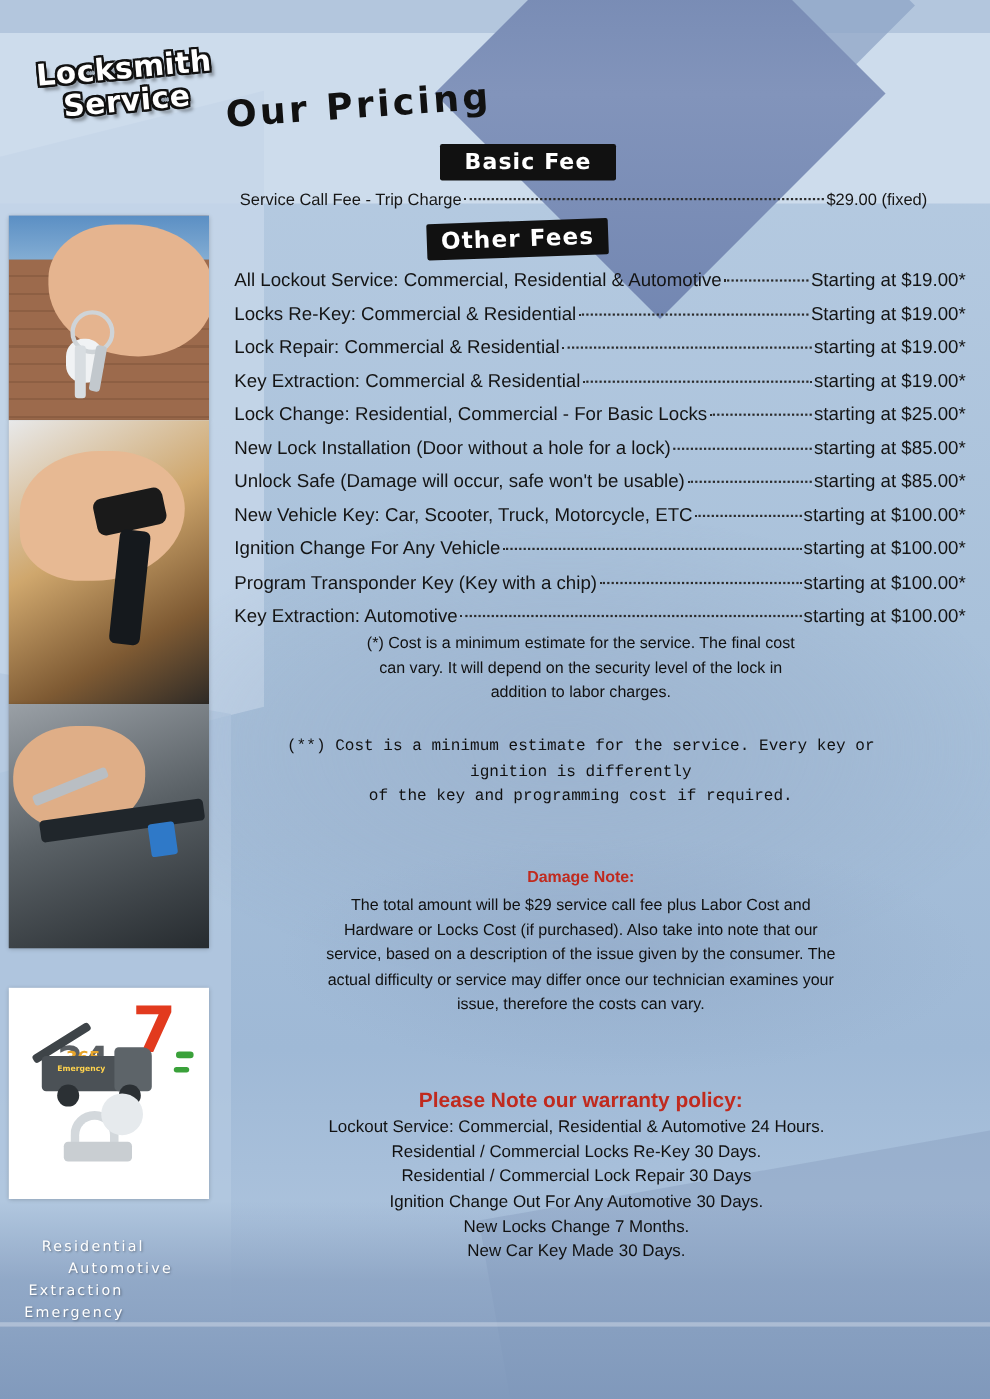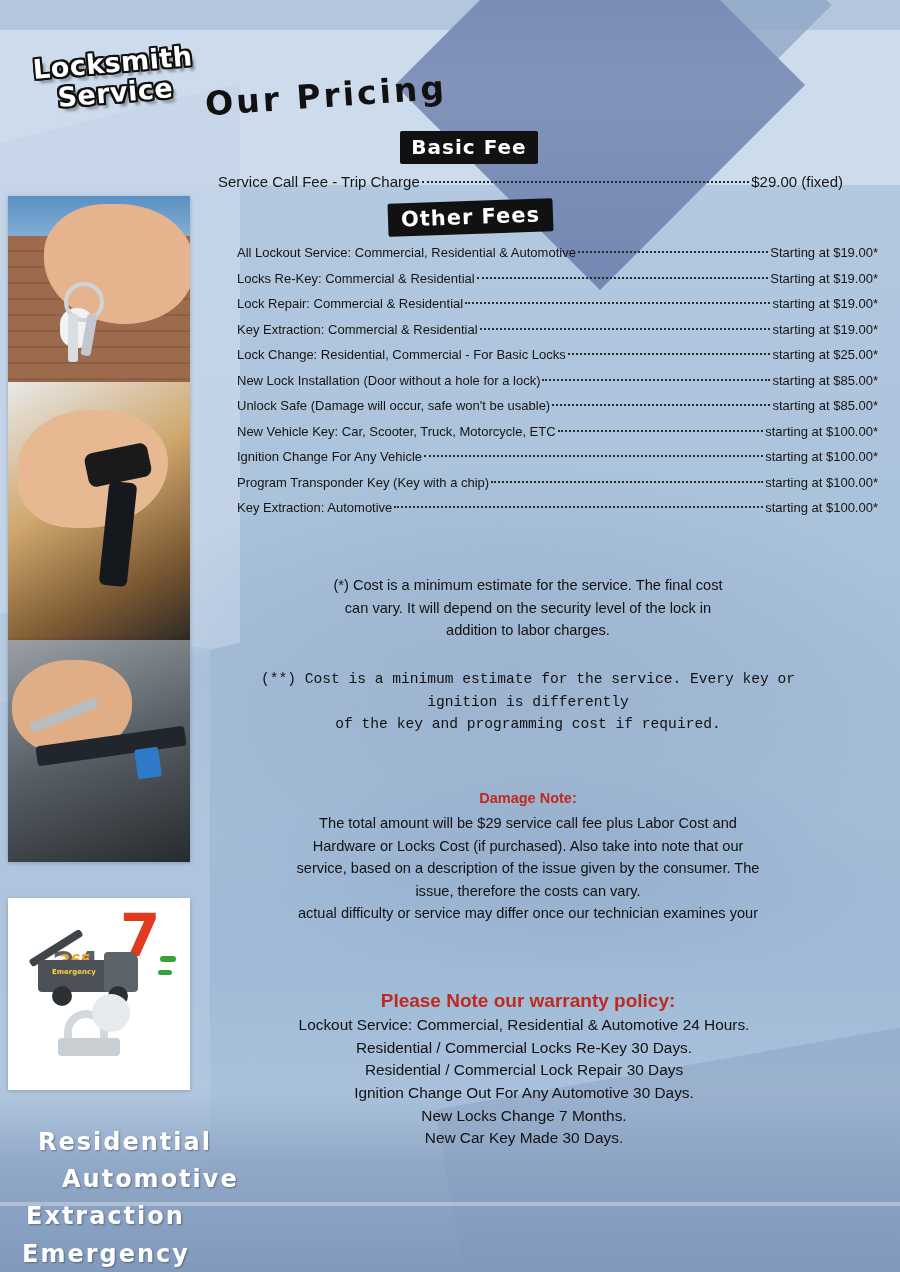--- a/index.html
+++ b/index.html
@@ -96,21 +96,21 @@
     position: absolute; left: 205px; top: 76px;
     font-family: "DejaVu Sans", sans-serif;
     font-weight: bold;
     font-size: 33px;
     color: #111;
     letter-spacing: 3px;
     transform: rotate(-4deg);
   }
   .hdr-basic {
     position: absolute; left: 400px; top: 131px;
-    width: 138px; height: 33px;
+    width: 160px; height: 33px;
     background: #111;
     border-radius: 2px;
   }
   .hdr-basic span {
     display: block; text-align: center; line-height: 33px;
     color: #fff; font-family: "DejaVu Sans", sans-serif;
     font-weight: bold; font-size: 20px; letter-spacing: 1px;
   }
   .hdr-other {
     position: absolute; left: 388px; top: 201px;
@@ -129,24 +129,23 @@
   .basic-row {
     position: absolute; left: 218px; top: 173px; width: 625px;
     font-size: 15px; color: #161616;
     display: flex; align-items: baseline;
   }
   .fees {
     position: absolute; left: 213px; top: 245px; width: 665px;
   }
   .fee-row {
     display: flex; align-items: baseline;
-    font-size: 13px; color: #141414;
+    font-size: 17px; color: #141414;
     margin-bottom: 10.5px;
     white-space: nowrap;
-    margin-left: 24px;
   }
   .fee-desc { flex: 0 0 auto; }
   .fee-dots {
     flex: 1 1 auto; margin: 0 2px;
     border-bottom: 2px dotted #2a2a2a;
     transform: translateY(-4px);
     min-width: 8px;
   }
   .fee-price { flex: 0 0 auto; text-align: right; }
   .basic-row .fee-price { font-size: 15px; }
@@ -220,21 +219,21 @@
   .sv-ball { position:absolute; left:84px; top:96px; width:38px; height:38px; background:#e6eaed; border-radius:50%; }
   .sv-leaf1 { position:absolute; left:152px; top:58px; width:16px; height:6px; background:#3aa13a; border-radius:3px; }
   .sv-leaf2 { position:absolute; left:150px; top:72px; width:14px; height:5px; background:#3aa13a; border-radius:3px; }
 
   
   .services {
     position: absolute; left: 16px; top: 1124px; width: 200px;
   }
   .services div {
     font-family: "DejaVu Sans", sans-serif;
-    font-weight: bold; font-size: 24px; color: #ffffff;
+    font-weight: normal; font-size: 13px; color: #ffffff;
     letter-spacing: 2px; line-height: 1.55;
     text-shadow: 1px 1px 2px rgba(0,0,0,.35);
   }
   .sv-res { padding-left: 22px; }
   .sv-aut { padding-left: 46px; }
   .sv-com { padding-left: 10px; }
   .sv-eme { padding-left: 6px; }
 </style>
 </head>
 <body>
@@ -342,22 +341,22 @@
     <div>(**) Cost is a minimum estimate for the service. Every key or</div>
     <div>ignition is differently</div>
     <div>of the key and programming cost if required.</div>
   </div>
 
   <div class="please-note-title">Damage Note:</div>
   <div class="please-note-body">
     <div>The total amount will be $29 service call fee plus Labor Cost and</div>
     <div>Hardware or Locks Cost (if purchased). Also take into note that our</div>
     <div>service, based on a description of the issue given by the consumer. The</div>
+    <div>actual difficulty or service may differ once our technician examines your</div>
     <div>issue, therefore the costs can vary.</div>
-    <div>actual difficulty or service may differ once our technician examines your</div>
   </div>
 
   <div class="warranty-title">Please Note our warranty policy:</div>
   <div class="warranty-body">
     <div>Lockout Service: Commercial, Residential &amp; Automotive 24 Hours.</div>
     <div>Residential / Commercial Locks Re-Key 30 Days.</div>
     <div>Residential / Commercial Lock Repair 30 Days</div>
     <div>Ignition Change Out For Any Automotive 30 Days.</div>
     <div>New Locks Change 7 Months.</div>
     <div>New Car Key Made 30 Days.</div>

